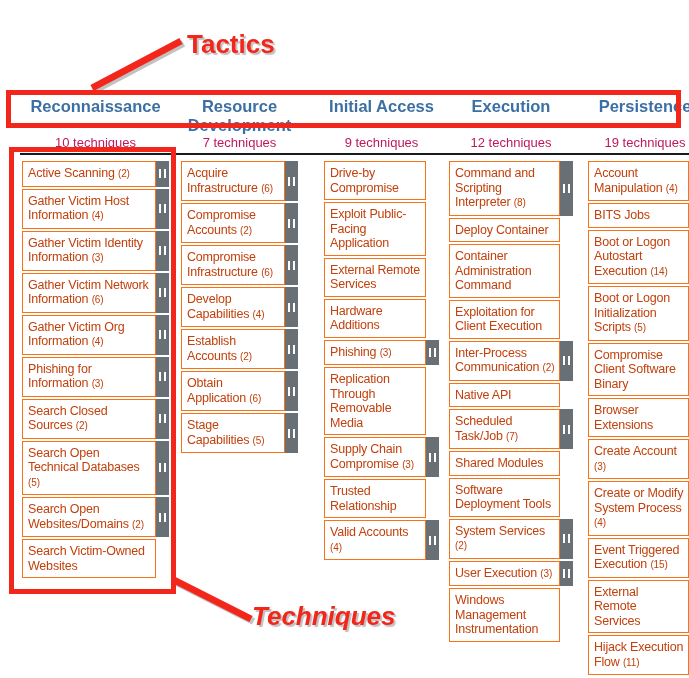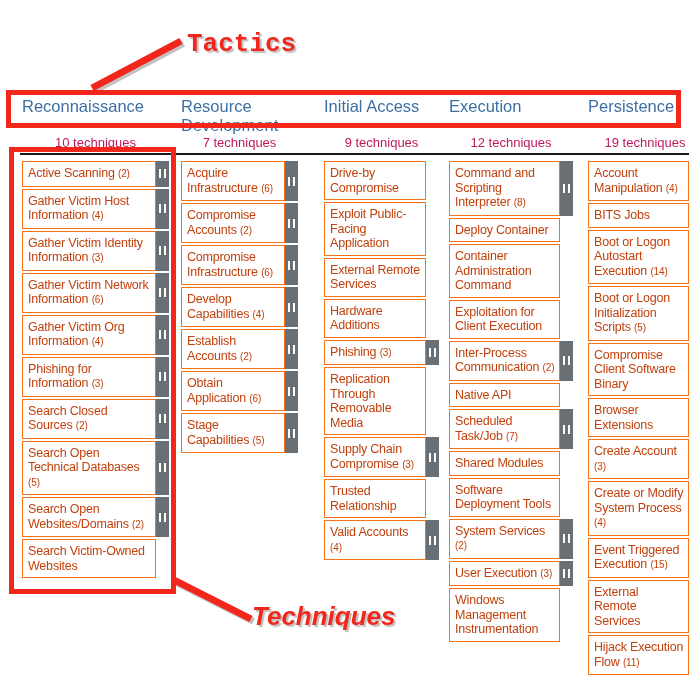--- a/index.html
+++ b/index.html
@@ -11,21 +11,21 @@
   }
   
   .annot-label{
     position:absolute;
     font-weight:bold;
     font-size:26px;
     color:#f2261b;
     text-shadow:2px 2px 1px rgba(140,140,140,.55);
     white-space:nowrap;
   }
-  #tactics-label{left:187px;top:29px;font-family:Liberation Mono, monospace;}
+  #tactics-label{left:187px;top:29px;}
   #techniques-label{left:252px;top:601px;font-style:italic;}
   #arrow-layer{position:absolute;left:0;top:0;width:689px;height:678px;pointer-events:none;}
   .highlight-box{
     position:absolute;
     border:5px solid #f2261b;
     pointer-events:none;
     box-sizing:border-box;
   }
   #tactics-box{left:6px;top:90px;width:675px;height:38px;}
   #techniques-box{left:9px;top:147px;width:167px;height:447px;}
@@ -33,22 +33,22 @@
   
   #matrix{position:absolute;left:22px;top:97px;display:flex;align-items:flex-start;}
   .col{flex:0 0 auto;}
   .col:nth-child(1){width:147px;margin-right:12px;}
   .col:nth-child(2){width:117px;margin-right:10px;}
   .col:nth-child(3){width:115px;margin-right:10px;padding-left:16px;}
   .col:nth-child(4){width:124px;margin-right:15px;}
   .col:nth-child(5){width:114px;}
   .tactic-header{
     height:38px;
-    text-align:left;
-    font-weight:normal;
+    text-align:center;
+    font-weight:bold;
     font-size:16.5px;
     line-height:19px;
     color:#3c70a4;
     cursor:pointer;
   }
   .tech-count{
     height:19px;
     text-align:center;
     font-size:13px;
     color:#be185d;

